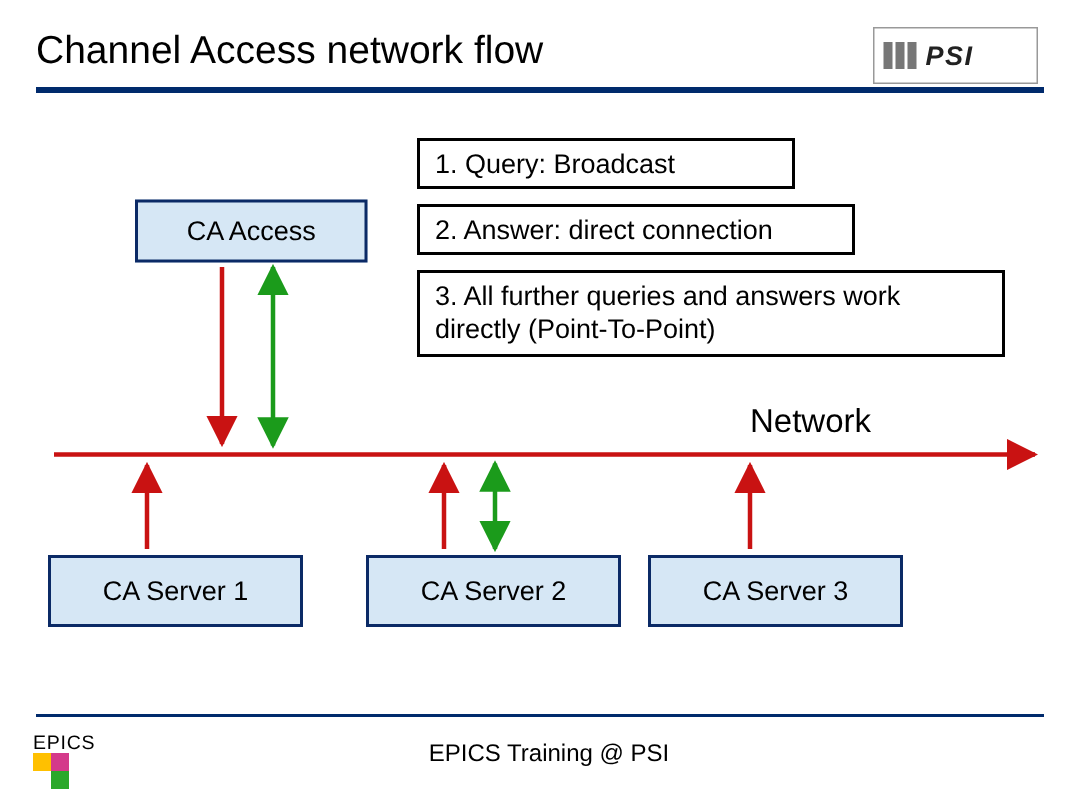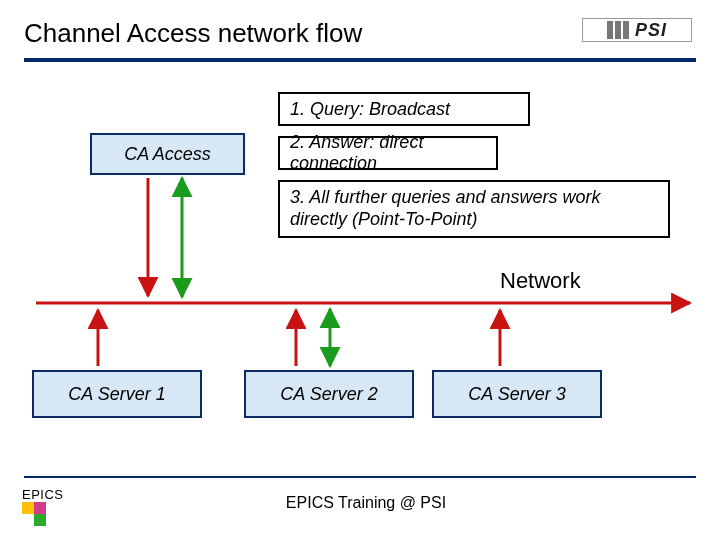--- a/index.html
+++ b/index.html
@@ -2,31 +2,31 @@
 <html><head>
 <meta charset="utf-8">
 <style>
   * { box-sizing: border-box; margin: 0; padding: 0; }
   body { width: 720px; height: 540px; background: #fff; font-family: Arial, Helvetica, sans-serif; position: relative; overflow: hidden; }
 
   .header { position: absolute; top: 18px; left: 24px; right: 24px; }
   .title { font-size: 26px; font-weight: 400; color: #000; }
   .title-rule { position: absolute; top: 58px; left: 24px; right: 24px; height: 4px; background: #002a6c; }
 
-  .psi-logo { position: absolute; top: 18px; right: 28px; width: 110px; height: 24px; border: 1px solid #999; display:flex; align-items:center; justify-content:center; padding:2px 6px; }
+  .psi-logo { position: absolute; top: 18px; right: 28px; width: 110px; height: 38px; border: 1px solid #999; display:flex; align-items:center; justify-content:flex-start; padding:2px 6px; }
   .psi-logo .bars { display:flex; gap:2px; margin-right:6px; }
   .psi-logo .bars span { width:6px; height:18px; background:#777; display:block; }
   .psi-logo .psi-text { font-size:18px; font-weight:900; font-style:italic; color:#222; letter-spacing:1px; }
 
-  .box { position:absolute; border:2px solid #000; background:#fff; font-size:18px; display:flex; align-items:center; padding:6px 10px;font-style:italic; }
+  .box { position:absolute; border:2px solid #000; background:#fff; font-size:18px; display:flex; align-items:center; padding:6px 10px; }
   .box.blueborder { border-color:#0b2a66; border-width:2.5px; }
 
   .client { left:90px; top:133px; width:155px; height:42px; justify-content:center; font-weight:400; background:#d6e7f5; }
   .step1  { left:278px; top:92px;  width:252px; height:34px; }
-  .step2  { left:278px; top:136px; width:220px; height:34px; }
+  .step2  { left:278px; top:136px; width:292px; height:34px; }
   .step3  { left:278px; top:180px; width:392px; height:58px; line-height:1.2; }
 
   .server { width:170px; height:48px; top:370px; justify-content:center; background:#d6e7f5; }
   .s1 { left:32px; }
   .s2 { left:244px;text-align:center; }
   .s3 { left:432px; }
 
   .netlabel { position:absolute; left:500px; top:268px; font-size:22px; font-weight:400; }
 
   svg.arrows { position:absolute; left:0; top:0; width:720px; height:540px; pointer-events:none; }

